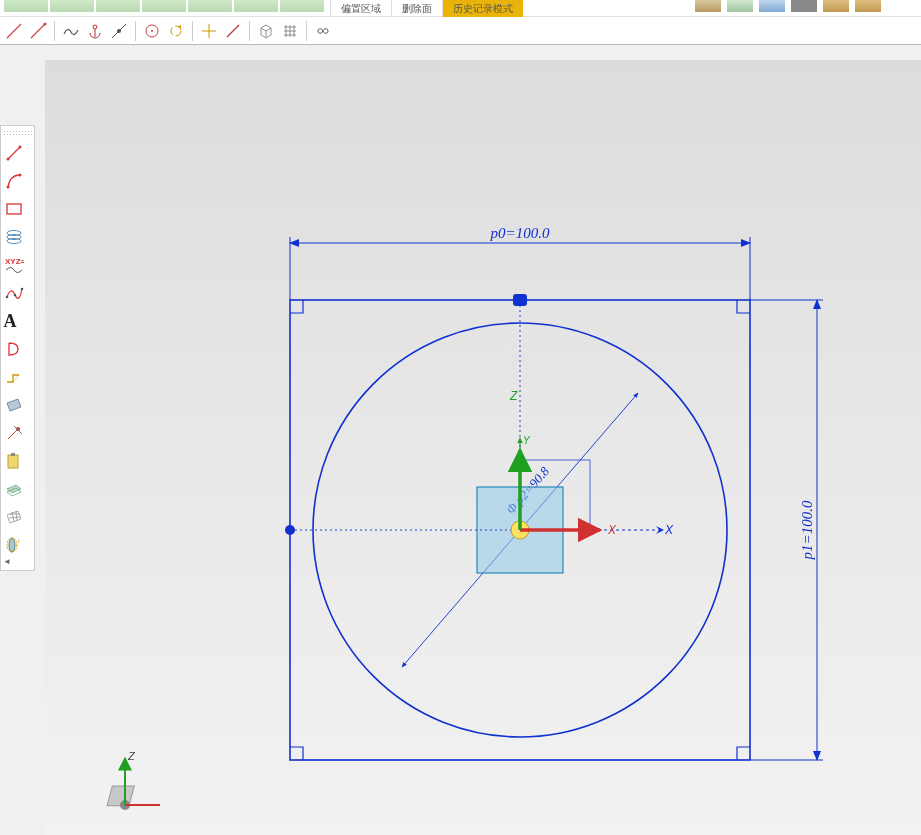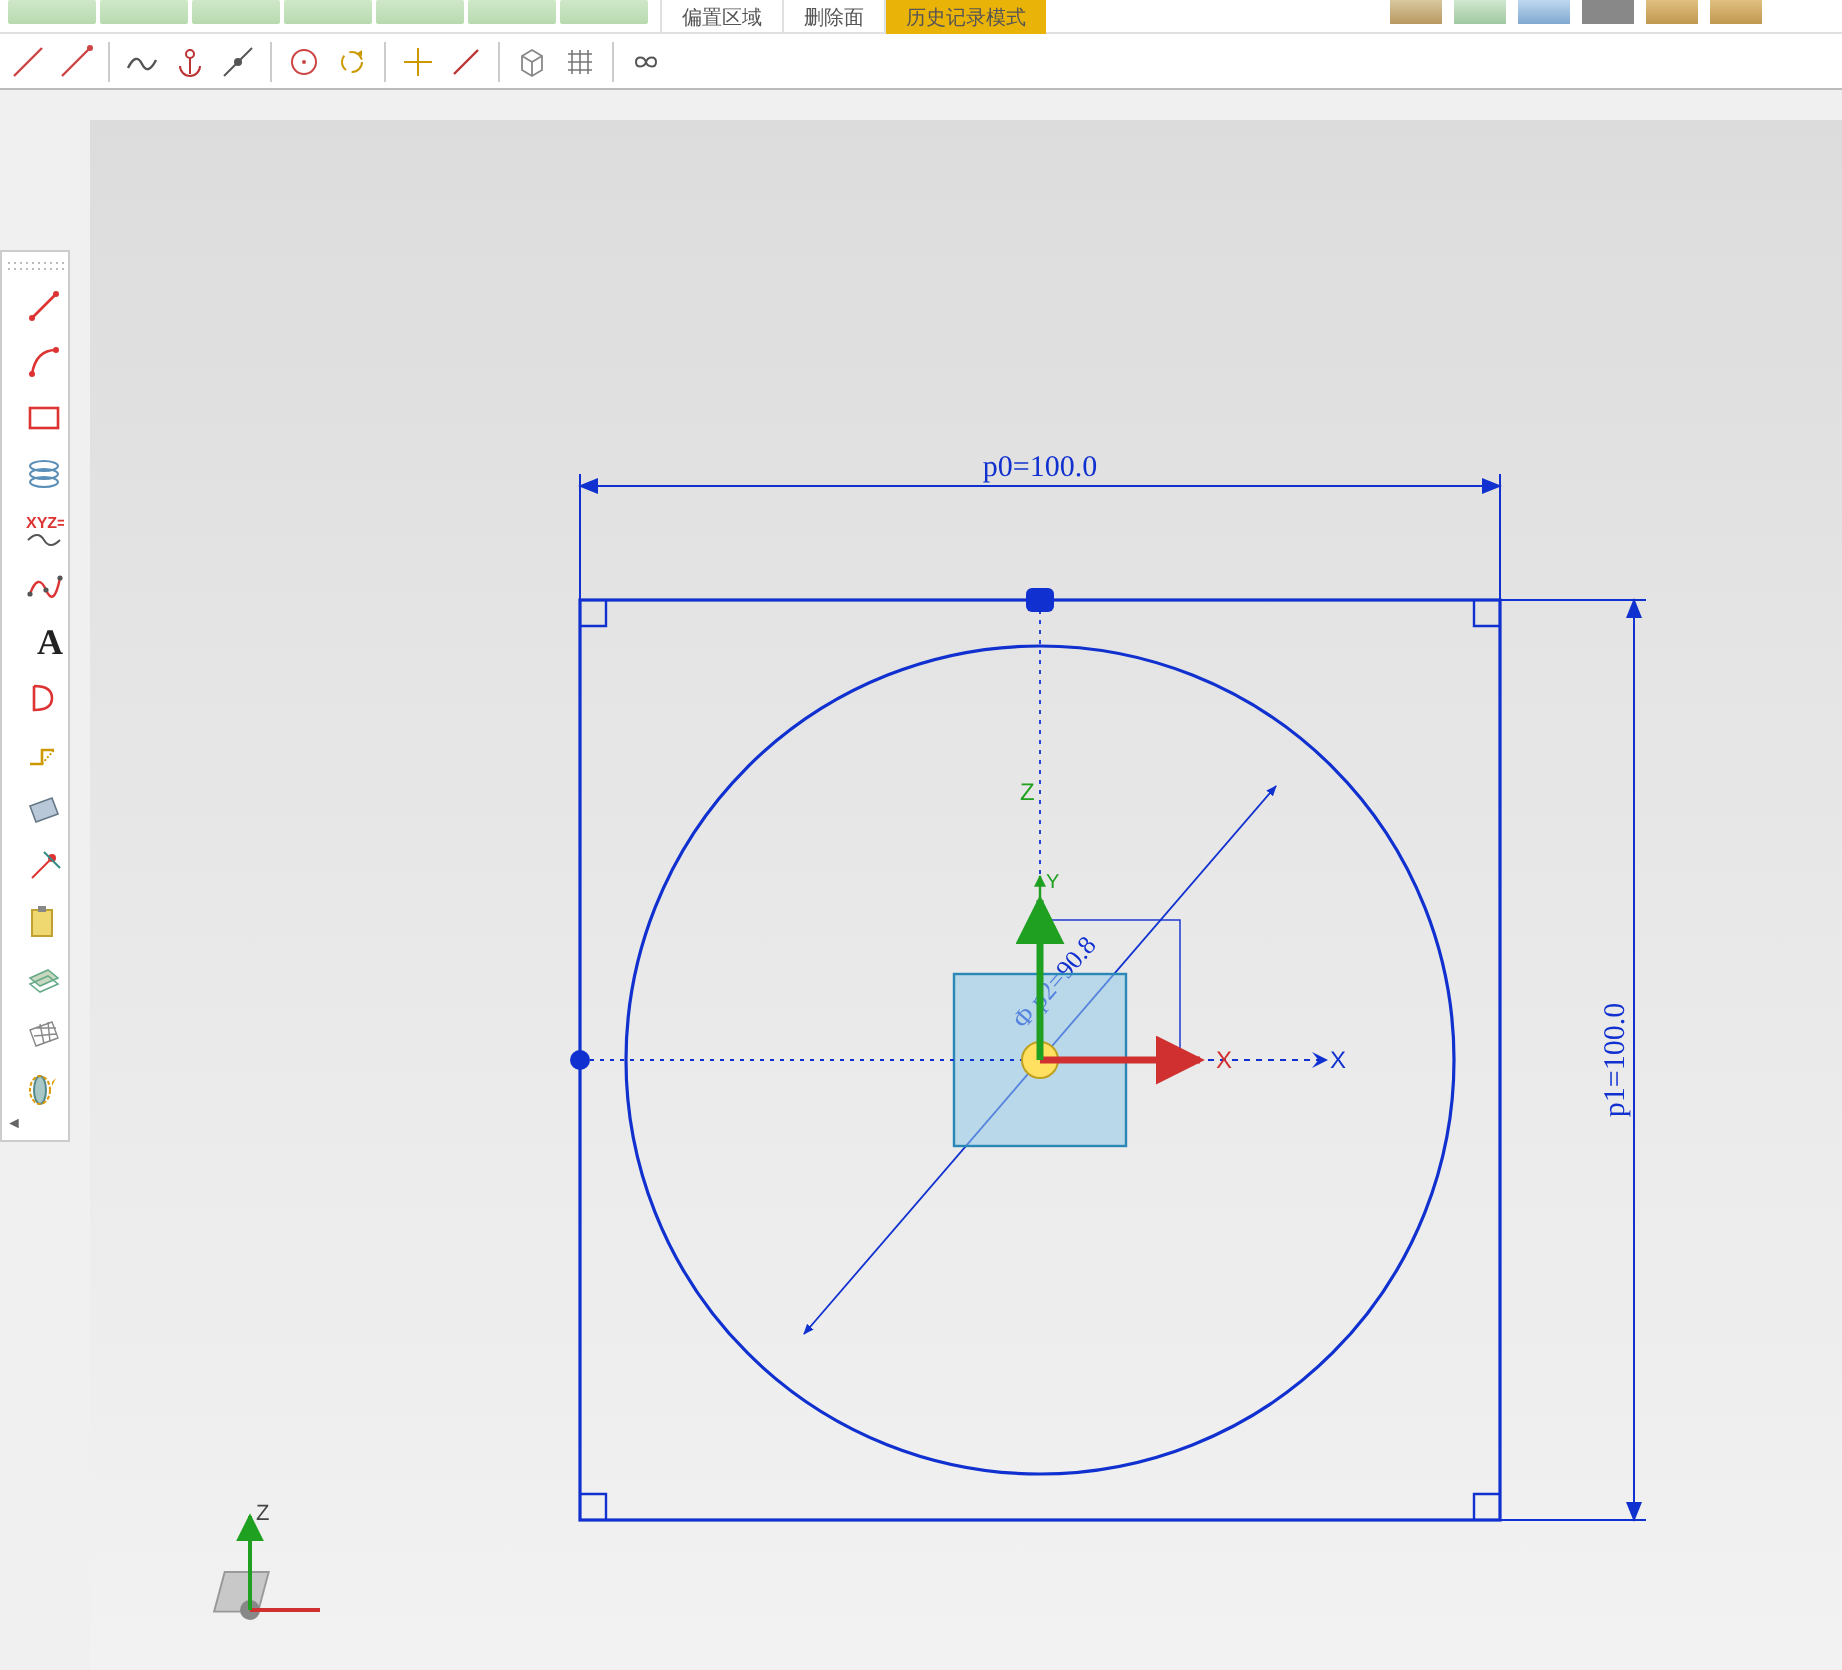--- a/index.html
+++ b/index.html
@@ -118,39 +118,40 @@
   height: 6px;
   background-image: radial-gradient(circle, #bbb 0.7px, transparent 0.7px);
   background-size: 3px 3px;
   margin-bottom: 2px;
 }
 .pal-icon {
   width: 28px;
   height: 26px;
   display: flex;
   align-items: center;
-  justify-content: flex-end;
+  justify-content: flex-start;
   font-size: 14px;
 }
 .pal-dd {
   width: 6px;
   height: 6px;
   font-size: 8px;
   color: #666;
   align-self: flex-start;
   margin-left: 2px;
   line-height: 4px;
 }
 .viewport {
   position: absolute;
   top: 15px;
   left: 45px;
   right: 0;
   bottom: 0;
   background: linear-gradient(to bottom, #dcdcdc 0%, #e8e8e8 50%, #f2f2f2 100%);
+  font-style: italic;
 }
 .view-axis {
   position: absolute;
   left: 35px;
   bottom: 5px;
 }
 .sketch-container {
   position: absolute;
   left: 0;
   top: 0;

